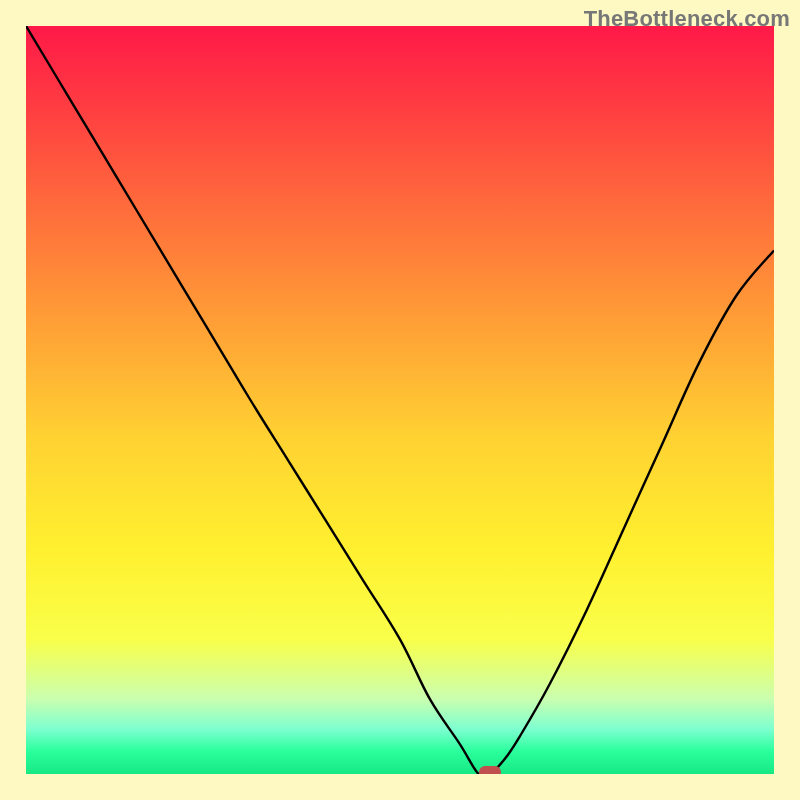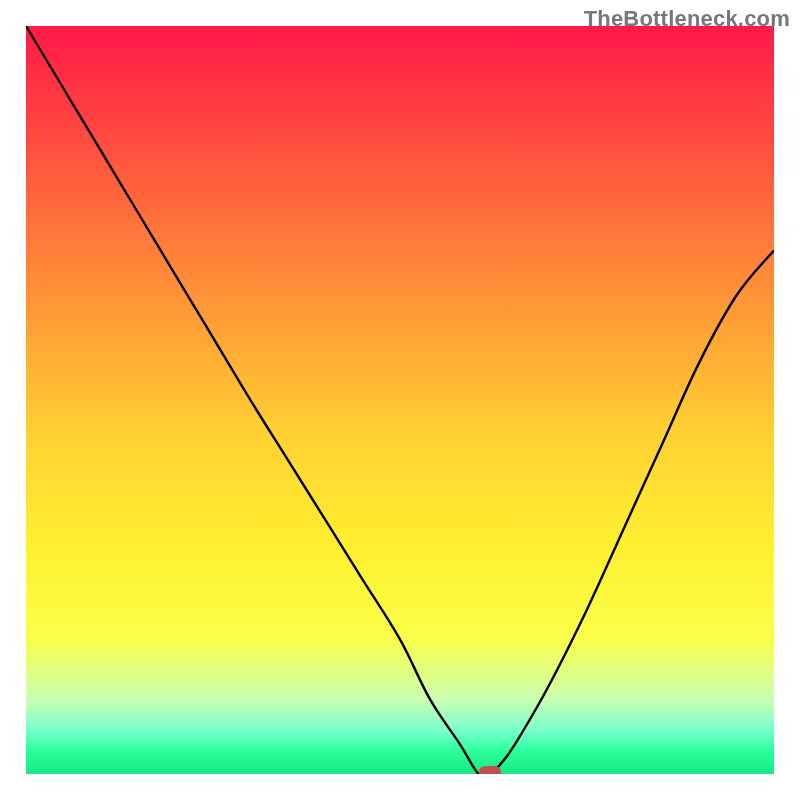--- a/index.html
+++ b/index.html
@@ -7,21 +7,21 @@
     padding: 0;
     width: 800px;
     height: 800px;
     background: #000;
     font-family: Arial, Helvetica, sans-serif;
   }
   .frame {
     position: relative;
     width: 800px;
     height: 800px;
-    background: #ffffff;
+    background: #fef9c3;
   }
   .plot {
     position: absolute;
     left: 26px;
     top: 26px;
     width: 748px;
     height: 748px;
     overflow: hidden;
   }
   .gradient {

